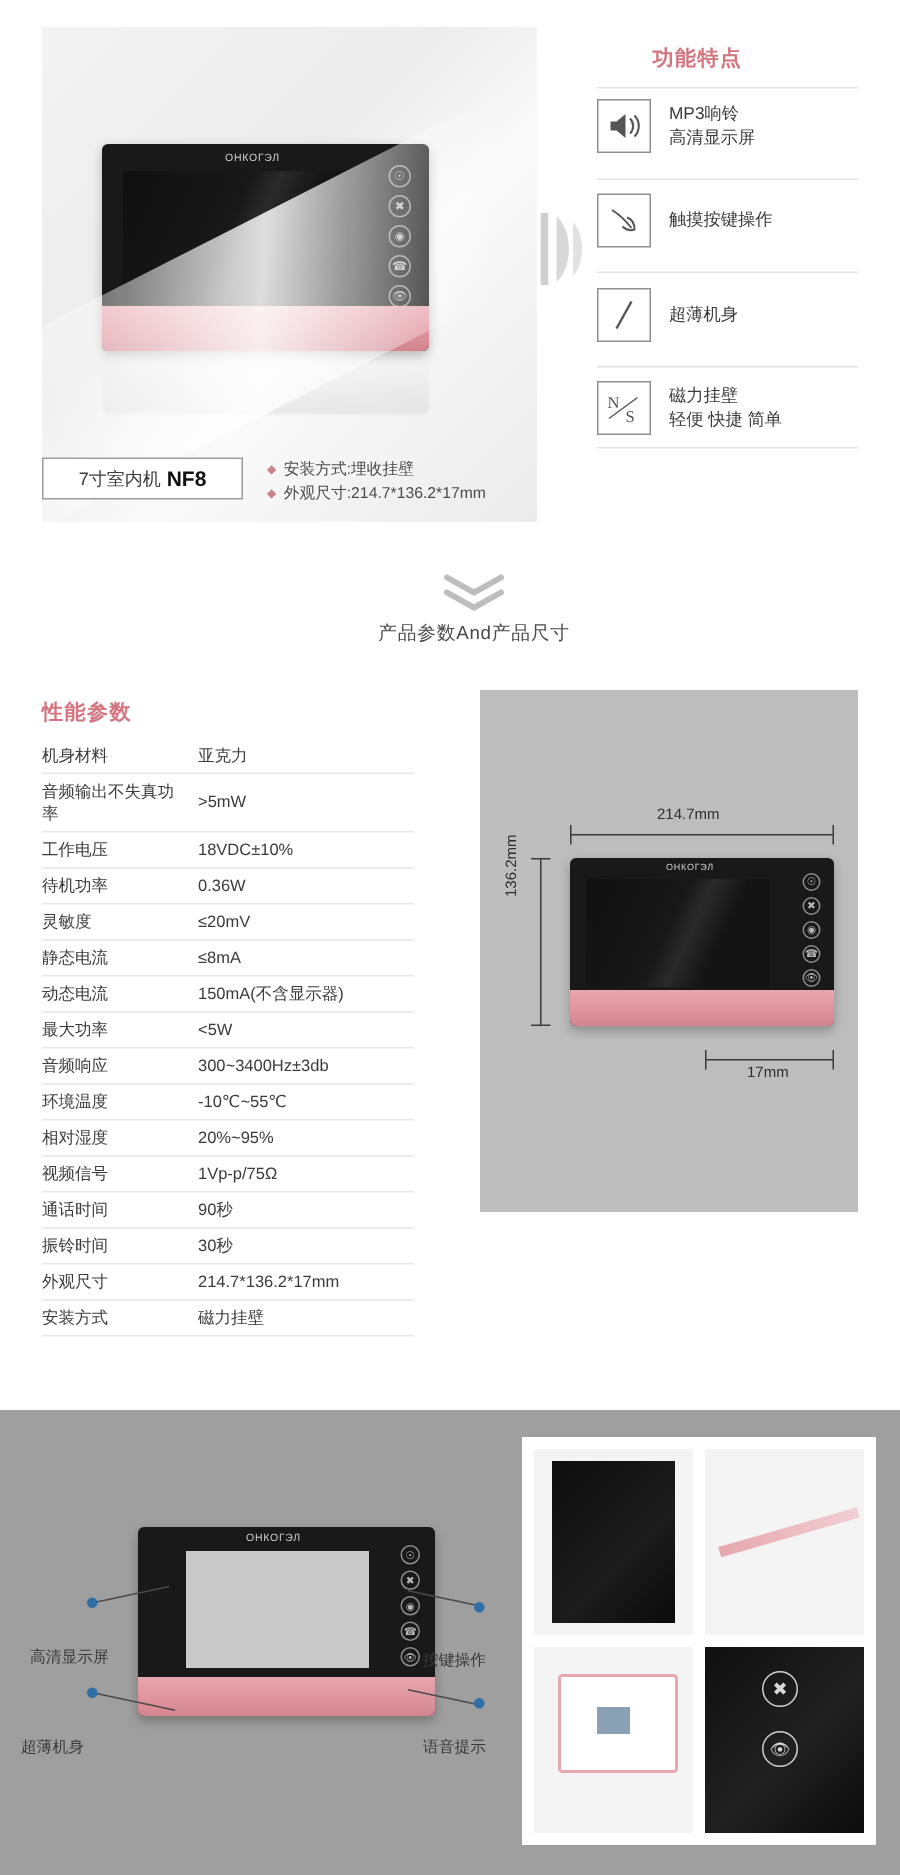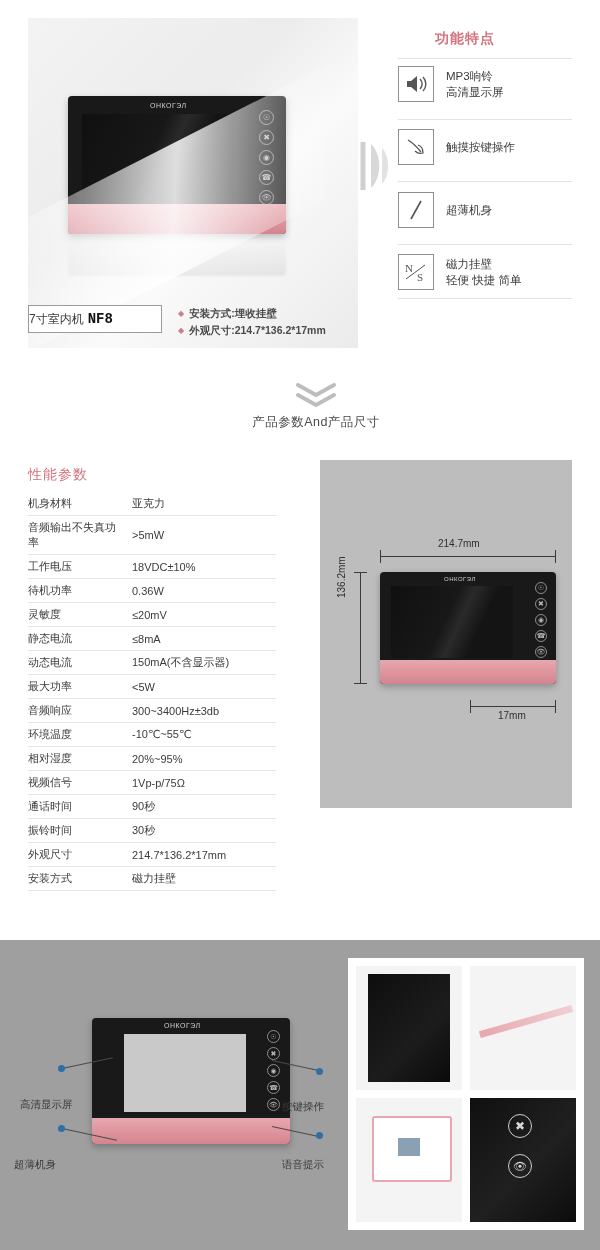--- a/index.html
+++ b/index.html
@@ -33,24 +33,24 @@
   .dev-keys{position:absolute;display:flex;flex-direction:column;align-items:center;}
   .dev-key{border:1px solid #8e8e8e;border-radius:50%;color:#b8b8b8;
      display:flex;align-items:center;justify-content:center;font-size:8px;margin-bottom:5px;
      width:15px;height:15px;box-sizing:border-box;}
   .reflect{position:absolute;left:0;width:100%;
      background:linear-gradient(180deg,rgba(120,120,120,.28),rgba(120,120,120,0));
      transform:scaleY(-1);border-radius:4px;filter:blur(1px);opacity:.45;}
 
   
   .label-card{position:absolute;left:28px;top:305px;width:132px;height:26px;border:1px solid #9b9b9b;
-     display:flex;align-items:center;justify-content:flex-start;background:#fff;}
+     display:flex;align-items:center;justify-content:center;background:#fff;}
   .label-card .t1{font-size:12px;color:#3b3b3b;}
-  .label-card .t2{font-size:14px;font-weight:bold;color:#111;margin-left:4px;font-family:Liberation Mono, monospace;}
-  .hero-specs{position:absolute;left:178px;top:305px;font-size:10.5px;color:#4a4a4a;line-height:16px;font-weight:bold;}
+  .label-card .t2{font-size:14px;font-weight:bold;color:#111;margin-left:4px;}
+  .hero-specs{position:absolute;left:178px;top:305px;font-size:10.5px;color:#4a4a4a;line-height:16px;}
   .hero-specs div:before{content:"◆";color:#c9828c;font-size:8px;margin-right:5px;vertical-align:1px;}
 
   
   .big-arrow{position:absolute;left:360px;top:140px;width:34px;height:52px;}
 
   
   .feat-title{position:absolute;left:358px;top:30px;width:214px;text-align:center;
      color:#d4747f;font-size:14px;font-weight:bold;letter-spacing:1px;}
   .feat-line{position:absolute;left:398px;width:174px;height:1px;background:#e3e3e3;}
   .feat{position:absolute;left:398px;display:flex;align-items:center;}
@@ -58,21 +58,21 @@
      box-sizing:border-box;color:#444;}
   .feat-txt{margin-left:12px;font-size:11.5px;color:#3b3b3b;line-height:16px;}
 
   
   .divider{position:absolute;left:16px;width:600px;text-align:center;}
   .chev{display:block;margin:0 auto;}
   .div-text{font-size:12.5px;color:#4a4a4a;margin-top:6px;letter-spacing:.5px;}
 
   
   .params{position:absolute;left:0;top:460px;width:600px;height:400px;}
-  .p-title{position:absolute;left:28px;top:6px;font-size:14px;color:#d4747f;font-weight:normal;letter-spacing:1px;}
+  .p-title{position:absolute;left:28px;top:6px;font-size:14px;color:#d4747f;font-weight:bold;letter-spacing:1px;}
   .p-table{position:absolute;left:28px;top:32px;width:248px;border-collapse:collapse;}
   .p-table td{font-size:11px;color:#3b3b3b;padding:4px 0 4px 0;border-bottom:1px solid #e6e6e6;}
   .p-table td.k{width:92px;}
   .p-table td.v{padding-left:12px;}
 
   .dim-box{position:absolute;left:320px;top:0;width:252px;height:348px;background:#bdbdbd;}
   .dim-label{position:absolute;font-size:10px;color:#2f2f2f;}
   .dimline{position:absolute;background:#3a3a3a;}
 
   

